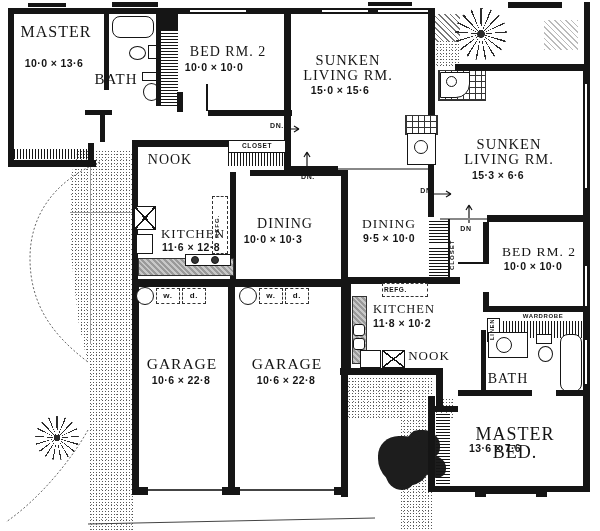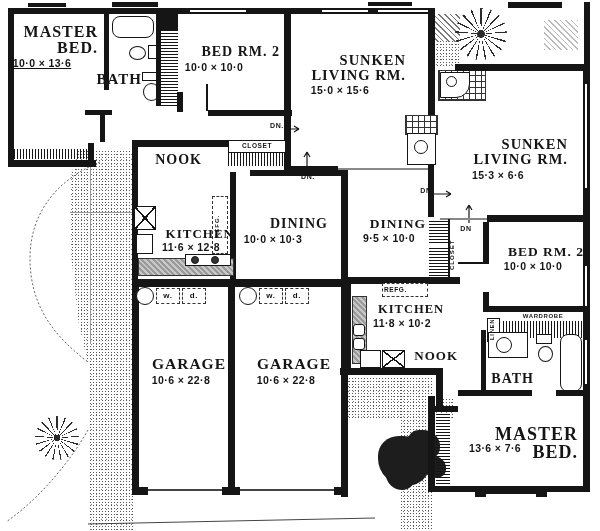--- a/index.html
+++ b/index.html
@@ -19,21 +19,21 @@
   .grid{background-image:repeating-linear-gradient(0deg,#333 0 1px,transparent 1px 6px),
         repeating-linear-gradient(90deg,#333 0 1px,transparent 1px 6px);border:1px solid #333;}
   .diag{background-image:repeating-linear-gradient(45deg,#777 0 1px,transparent 1px 4px);}
   .bx{border:1.5px solid #151515;background:#fff;}
   .bxd{border:1px dashed #333;background:#fff;}
   .xbox{border:1.5px solid #151515;background:
     linear-gradient(to bottom right,transparent 47%,#151515 47% 53%,transparent 53%),
     linear-gradient(to bottom left,transparent 47%,#151515 47% 53%,transparent 53%),#fff;}
   .circ{border:1.5px solid #151515;border-radius:50%;background:#fff;}
   .counter{background:repeating-linear-gradient(45deg,#9a9a9a 0 2px,#c8c8c8 2px 4px);border:1px solid #333;}
-  .rm{font-family:"Liberation Serif",serif;font-weight:700;letter-spacing:1px;text-align:right;line-height:1.02;}
+  .rm{font-family:"Liberation Serif",serif;font-weight:400;letter-spacing:1px;text-align:center;line-height:1.02;}
   .dm{font-family:"Liberation Sans",sans-serif;font-weight:700;font-size:10.5px;letter-spacing:.4px;text-align:center;}
   .sm{font-family:"Liberation Sans",sans-serif;font-weight:700;font-size:6.5px;letter-spacing:.6px;text-align:center;}
   .vt{writing-mode:vertical-rl;transform:rotate(180deg);font-family:"Liberation Sans",sans-serif;
       font-weight:700;font-size:6px;letter-spacing:1px;}
   .tree{border-radius:50%;background:
      repeating-conic-gradient(#2b2b2b 0 3.5deg,transparent 3.5deg 21deg),
      radial-gradient(circle,#2b2b2b 10%,transparent 11%);}
   .bush{background:#1d1d1d;border-radius:46% 60% 52% 64%;
         box-shadow:20px -16px 0 -10px #1d1d1d,-4px 16px 0 -12px #1d1d1d,30px 6px 0 -14px #1d1d1d;}
   svg{position:absolute;left:0;top:0;}
@@ -177,23 +177,22 @@
   <i class="counter" style="left:352px;top:296px;width:15px;height:68px;"></i>
   <i class="bx" style="left:353px;top:324px;width:12px;height:12px;border-width:1px;border-radius:3px;"></i>
   <i class="bx" style="left:353px;top:338px;width:12px;height:12px;border-width:1px;border-radius:3px;"></i>
   <i class="bx" style="left:360px;top:350px;width:21px;height:18px;border-width:1px;"></i>
   <i class="xbox" style="left:382px;top:350px;width:23px;height:18px;"></i>
   <i class="w" style="left:340px;top:368px;width:96px;height:7px;"></i>
   <i class="w" style="left:436px;top:368px;width:7px;height:38px;"></i>
 
   <b class="rm" style="left:14px;top:24px;width:84px;font-size:16px;">
     <u style="position:static;">MASTER</u>
-    <u style="position:static;">BED.</u>
   </b>
-  <b class="dm" style="left:0;top:57px;width:84px;text-decoration:underline;">10·0 × 13·6</b>
+  <b class="dm" style="left:12px;top:57px;width:84px;">10·0 × 13·6</b>
 
   <b class="rm" style="left:90px;top:72px;width:52px;font-size:15px;">BATH</b>
 
   <b class="rm" style="left:176px;top:45px;width:104px;font-size:14px;">BED RM. 2</b>
   <b class="dm" style="left:172px;top:61px;width:84px;">10·0 × 10·0</b>
 
   <b class="rm" style="left:290px;top:53px;width:116px;font-size:14.5px;">
     <u style="position:static;">SUNKEN</u>
     <u style="position:static;">LIVING RM.</u>
   </b>

